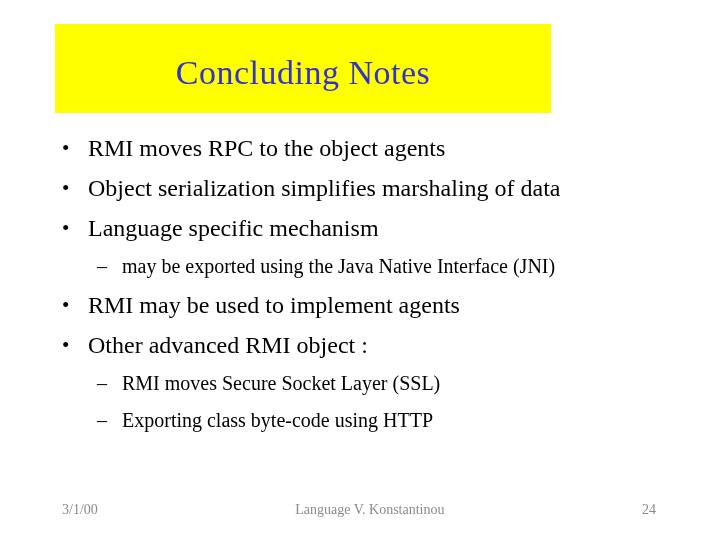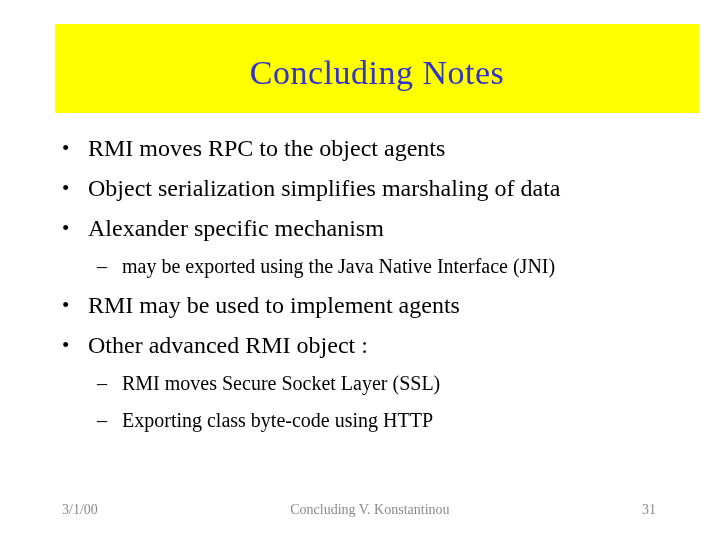--- a/index.html
+++ b/index.html
@@ -15,21 +15,21 @@
     font-family: "Liberation Serif", serif;
   }
   .slide {
     position: absolute;
     inset: 0;
   }
   .title-bar {
     position: absolute;
     left: 55px;
     top: 24px;
-    width: 644px;
+    width: 496px;
     height: 89px;
     background: var(--c-titlebar, #FFFF00);
     display: flex;
     align-items: center;
     justify-content: center;
   }
   .title {
     margin: 0;
     padding-top: 8px;
     font-family: "Liberation Serif", serif;
@@ -100,21 +100,21 @@
       <div class="row l1">
         <span class="marker">•</span>
         <span class="text">RMI moves RPC to the object agents</span>
       </div>
       <div class="row l1">
         <span class="marker">•</span>
         <span class="text">Object serialization simplifies marshaling of data</span>
       </div>
       <div class="row l1">
         <span class="marker">•</span>
-        <span class="text">Alexander specific mechanism</span>
+        <span class="text">Language specific mechanism</span>
       </div>
       <div class="row l2">
         <span class="marker">–</span>
         <span class="text">may be exported using the Java Native Interface (JNI)</span>
       </div>
       <div class="row l1">
         <span class="marker">•</span>
         <span class="text">RMI may be used to implement agents</span>
       </div>
       <div class="row l1">
@@ -126,16 +126,16 @@
         <span class="text">RMI moves Secure Socket Layer (SSL)</span>
       </div>
       <div class="row l2">
         <span class="marker">–</span>
         <span class="text">Exporting class byte-code using HTTP</span>
       </div>
     </div>
 
   <div class="footer">
     <span class="date">3/1/00</span>
-    <span class="author">Concluding V. Konstantinou</span>
-    <span class="page">31</span>
+    <span class="author">Language V. Konstantinou</span>
+    <span class="page">24</span>
   </div>
 </div>
 
 </body></html>

